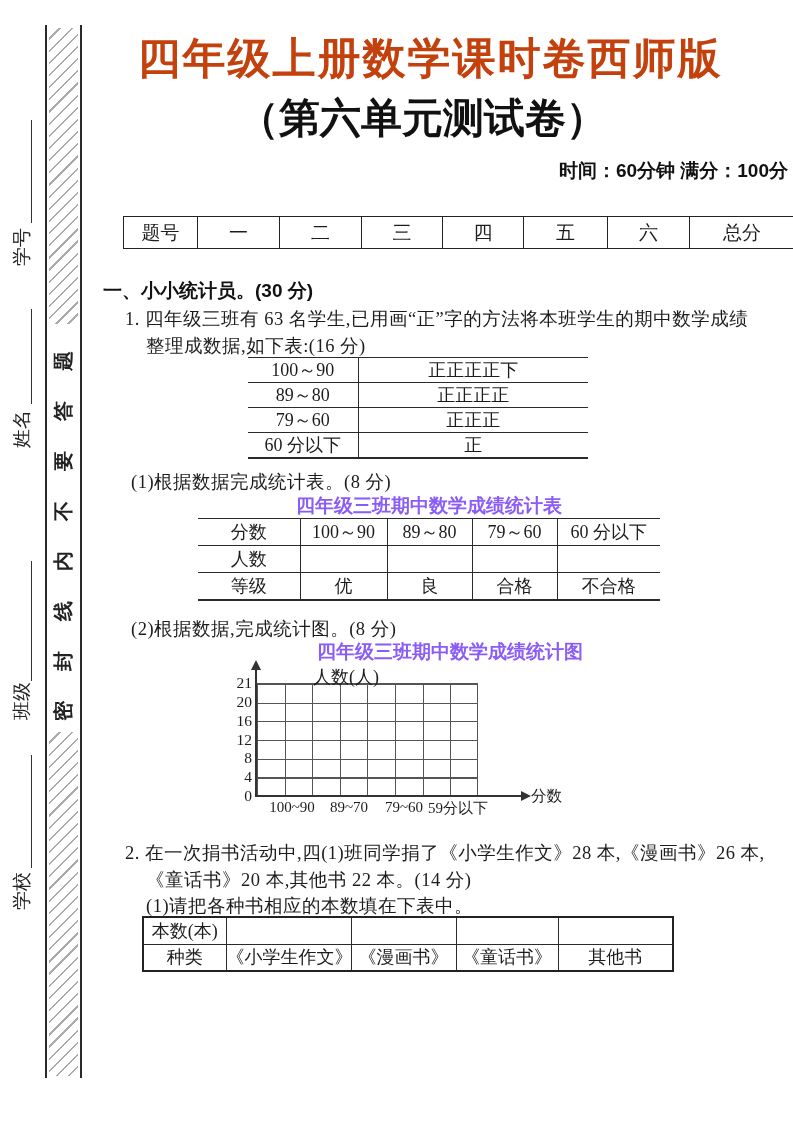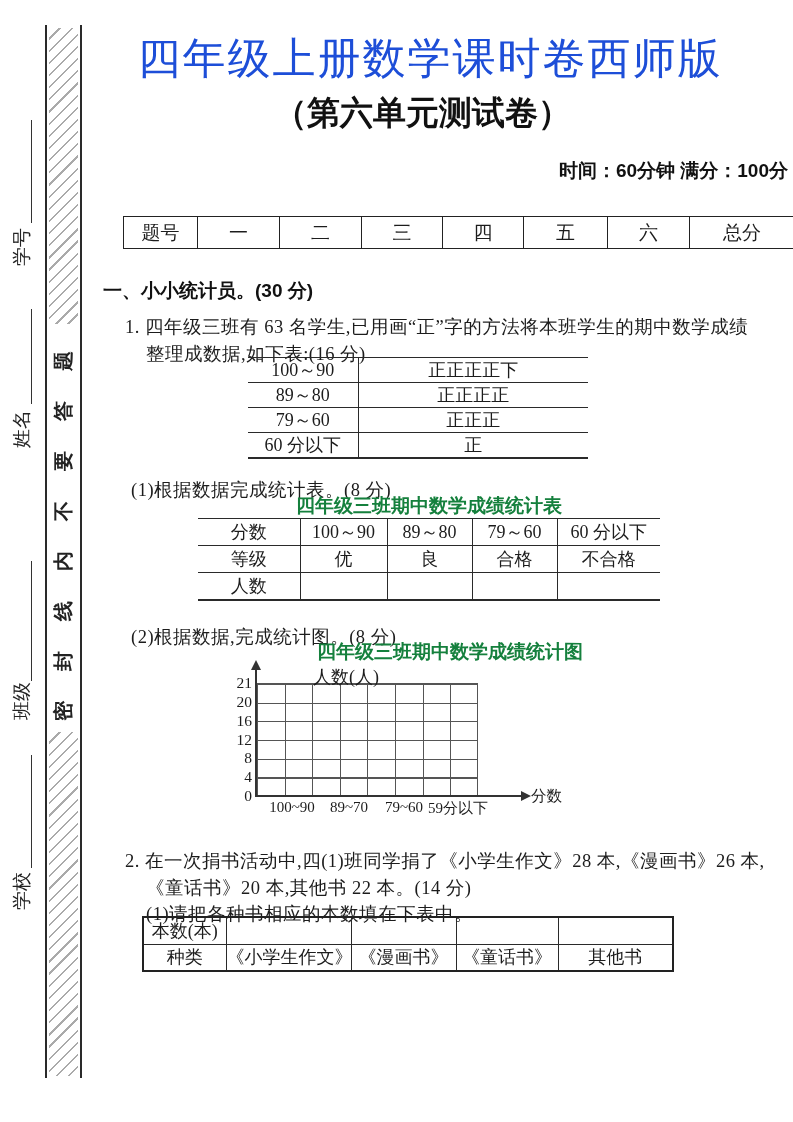--- a/index.html
+++ b/index.html
@@ -34,26 +34,26 @@
   }
   .student-fields .flabel { display:inline-block; }
   .blank { display:inline-block; height:1.05em; border-bottom:1.6px solid #333; }
   .f1 { margin-left:142px; } .b1 { width:113px; margin-left:4px; }
   .f2 { margin-left:35px;  } .b2 { width:120px; margin-left:1px; }
   .f3 { margin-left:113px; } .b3 { width:95px;  margin-left:6px; }
   .f4 { margin-left:43px;  } .b4 { width:103px; margin-left:5px; }
   
   .title {
     position:absolute; top:30px; left:100px; width:660px; text-align:center;
-    font-family:"Liberation Sans", sans-serif; font-weight:normal; font-size:43px; letter-spacing:2px;
-    color:#1d4ed8;
+    font-family:"Liberation Sans", sans-serif; font-weight:bold; font-size:43px; letter-spacing:2px;
+    color:#c2410c;
   }
   .subtitle {
     position:absolute; top:91px; left:100px; width:645px; text-align:center;
-    font-family:"Liberation Sans", sans-serif; font-weight:bold; font-size:33px; color:#111;
+    font-family:"Liberation Sans", sans-serif; font-weight:bold; font-size:41px; color:#111;
   }
   .meta {
     position:absolute; top:158px; left:388px; width:400px; text-align:right;
     font-family:"Liberation Sans", sans-serif; font-size:19px; font-weight:600; color:#111;
   }
   
   table { border-collapse:collapse; table-layout:fixed; }
   td { text-align:center; vertical-align:middle; font-size:18px; color:#1c1c1c; overflow:hidden; white-space:nowrap; }
   
   .score-table { position:absolute; left:123px; top:192px; width:671px;margin-top:24px; }
@@ -68,22 +68,22 @@
   .stats-table { position:absolute; left:198px; top:518px; width:462px; }
   .stats-table td { border-bottom:1.2px solid #2a2a2a; border-right:1.2px solid #2a2a2a; height:27px; }
   .stats-table td:last-child { border-right:none; }
   .stats-table tr:first-child td { border-top:1.8px solid #2a2a2a; }
   .stats-table tr:last-child td  { border-bottom:2.2px solid #2a2a2a; }
   
   .book-table { position:absolute; left:142px; top:916px; width:530px; border:2px solid #222; }
   .book-table td { border:1.2px solid #2a2a2a; height:27px; }
   
   .h-section { position:absolute; font-family:"Liberation Sans", sans-serif; font-weight:bold; font-size:19px; color:#111; }
-  .t-line { position:absolute; font-size:18.5px; letter-spacing:.5px;margin-top:8px; }
-  .t-center { position:absolute; text-align:center; font-family:"Liberation Sans", sans-serif; font-weight:bold; font-size:19px; color:#15803d; }
+  .t-line { position:absolute; font-size:18.5px; letter-spacing:.5px; }
+  .t-center { position:absolute; text-align:center; font-family:"Liberation Sans", sans-serif; font-weight:bold; font-size:19px; color:#8b5cf6; }
   
   .axis { position:absolute; background:#333; }
   .y-axis { left:255px; top:669px; width:2px; height:128px; }
   .x-axis { left:255px; top:795px; width:268px; height:2px; }
   .y-arrow { position:absolute; left:251px; top:660px; width:0; height:0;
              border-left:5px solid transparent; border-right:5px solid transparent; border-bottom:10px solid #333; }
   .x-arrow { position:absolute; left:521px; top:791px; width:0; height:0;
              border-top:5px solid transparent; border-bottom:5px solid transparent; border-left:10px solid #333; }
   .grid {
     position:absolute; left:257px; top:683px; width:221px; height:112px;
@@ -189,32 +189,32 @@
       </colgroup>
     <tbody>
         <tr>
       <td>分数</td>
       <td>100～90</td>
       <td>89～80</td>
       <td>79～60</td>
       <td>60 分以下</td>
     </tr>
     <tr>
+      <td>人数</td>
+      <td></td>
+      <td></td>
+      <td></td>
+      <td></td>
+    </tr>
+    <tr>
       <td>等级</td>
       <td>优</td>
       <td>良</td>
       <td>合格</td>
       <td>不合格</td>
-    </tr>
-    <tr>
-      <td>人数</td>
-      <td></td>
-      <td></td>
-      <td></td>
-      <td></td>
     </tr>
   </tbody>
     </table>
 
   <div class="t-line" style="left:131px; top:616px;">(2)根据数据,完成统计图。(8 分)</div>
   <div class="t-center" style="left:220px; top:639px; width:460px;">四年级三班期中数学成绩统计图</div>
 
   <div class="y-arrow"></div>
   <div class="axis y-axis"></div>
   <div class="grid"></div>

